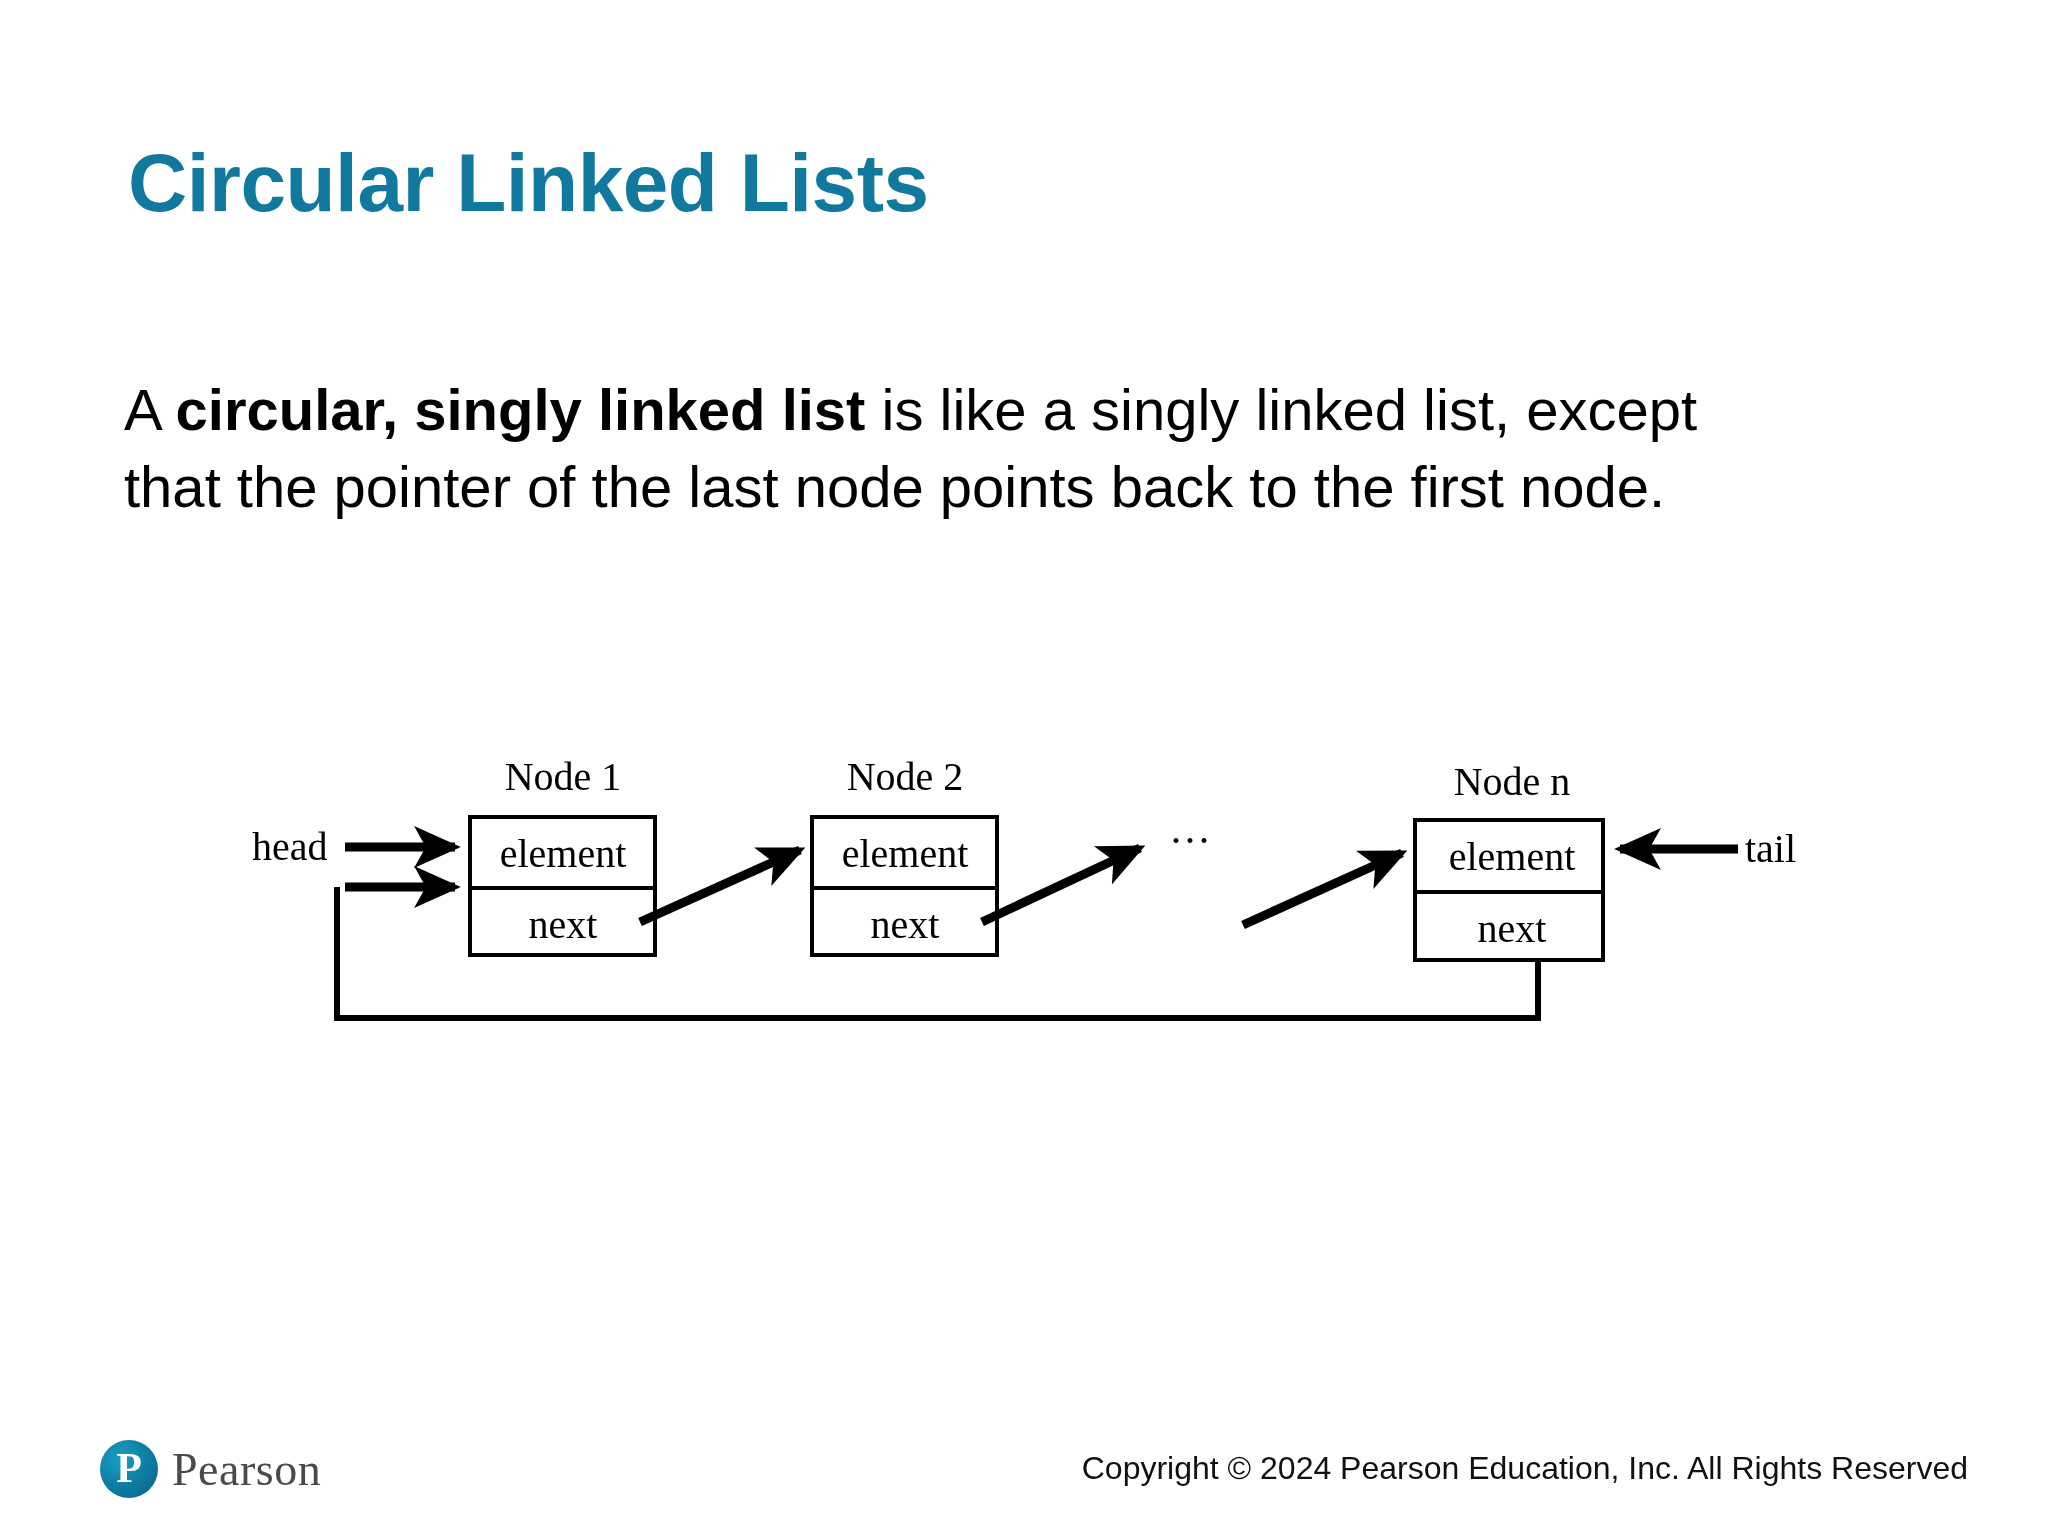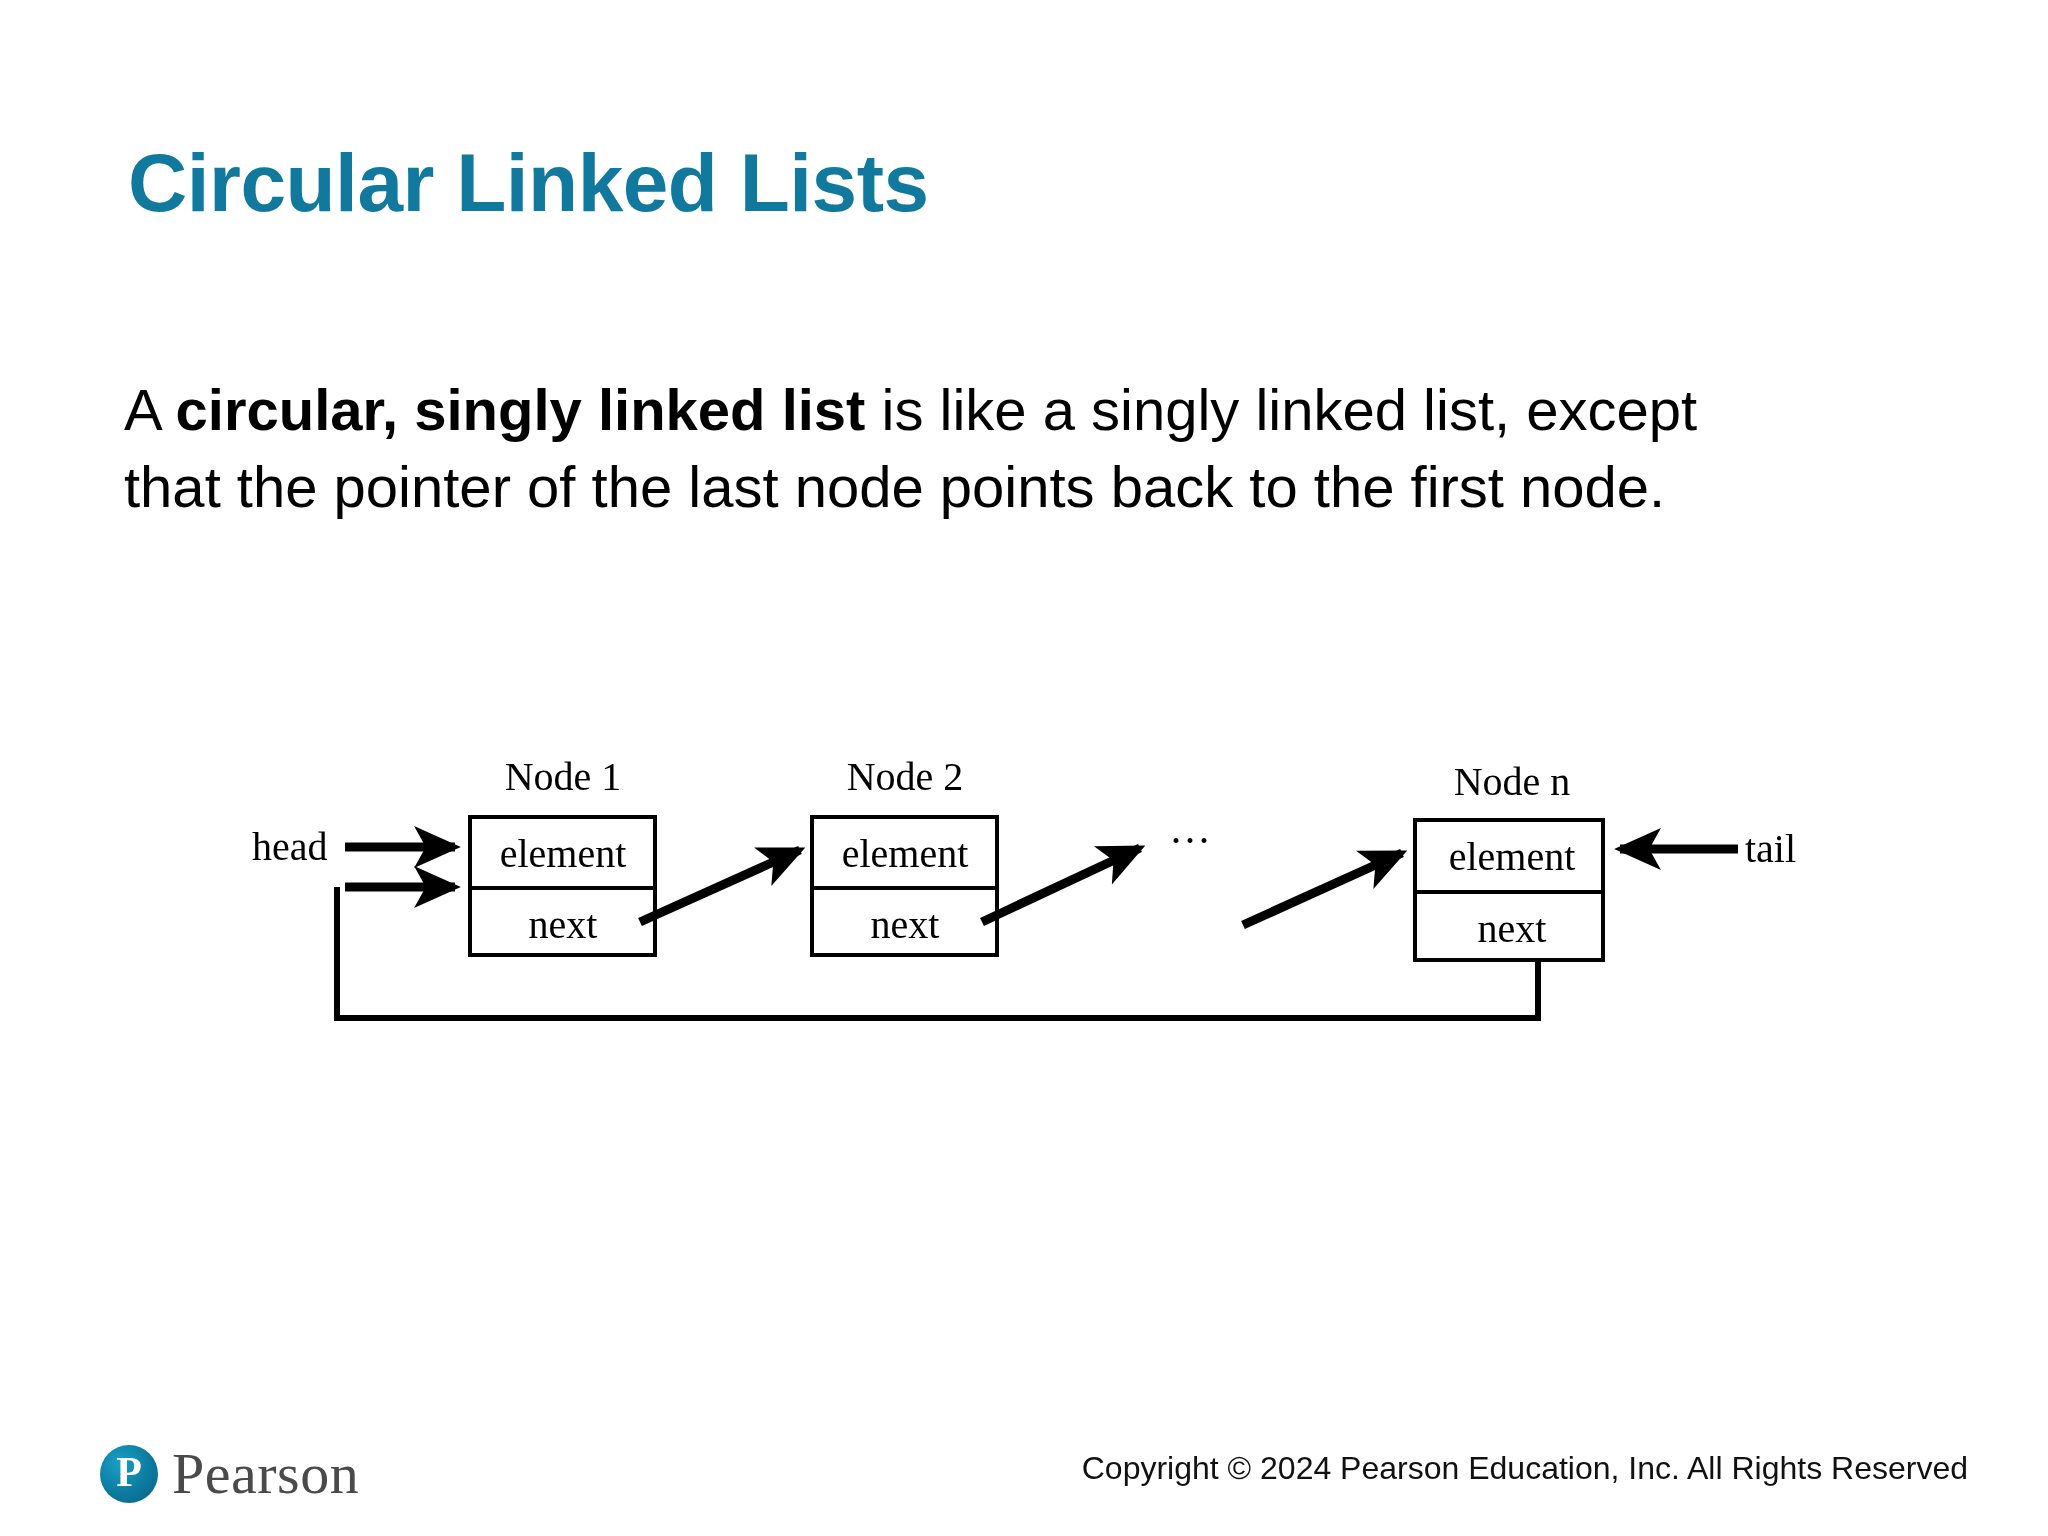--- a/index.html
+++ b/index.html
@@ -131,21 +131,21 @@
     justify-content: center;
     color: #ffffff;
     font-family: "Liberation Serif", serif;
     font-size: 42px;
     font-weight: bold;
     line-height: 1;
     padding-bottom: 3px;
   }
   #pearson-wordmark {
     font-family: "Liberation Serif", serif;
-    font-size: 58px;
+    font-size: 46px;
     color: #4a4a4a;
     letter-spacing: 0.5px;
   }
 </style>
 </head>
 <body>
 
 <div id="slide">
 
   <div id="body-text"><span>A </span><b>circular, singly linked list</b><span> is like a singly linked list, except that the pointer of the last node points back to the first node.</span></div>

